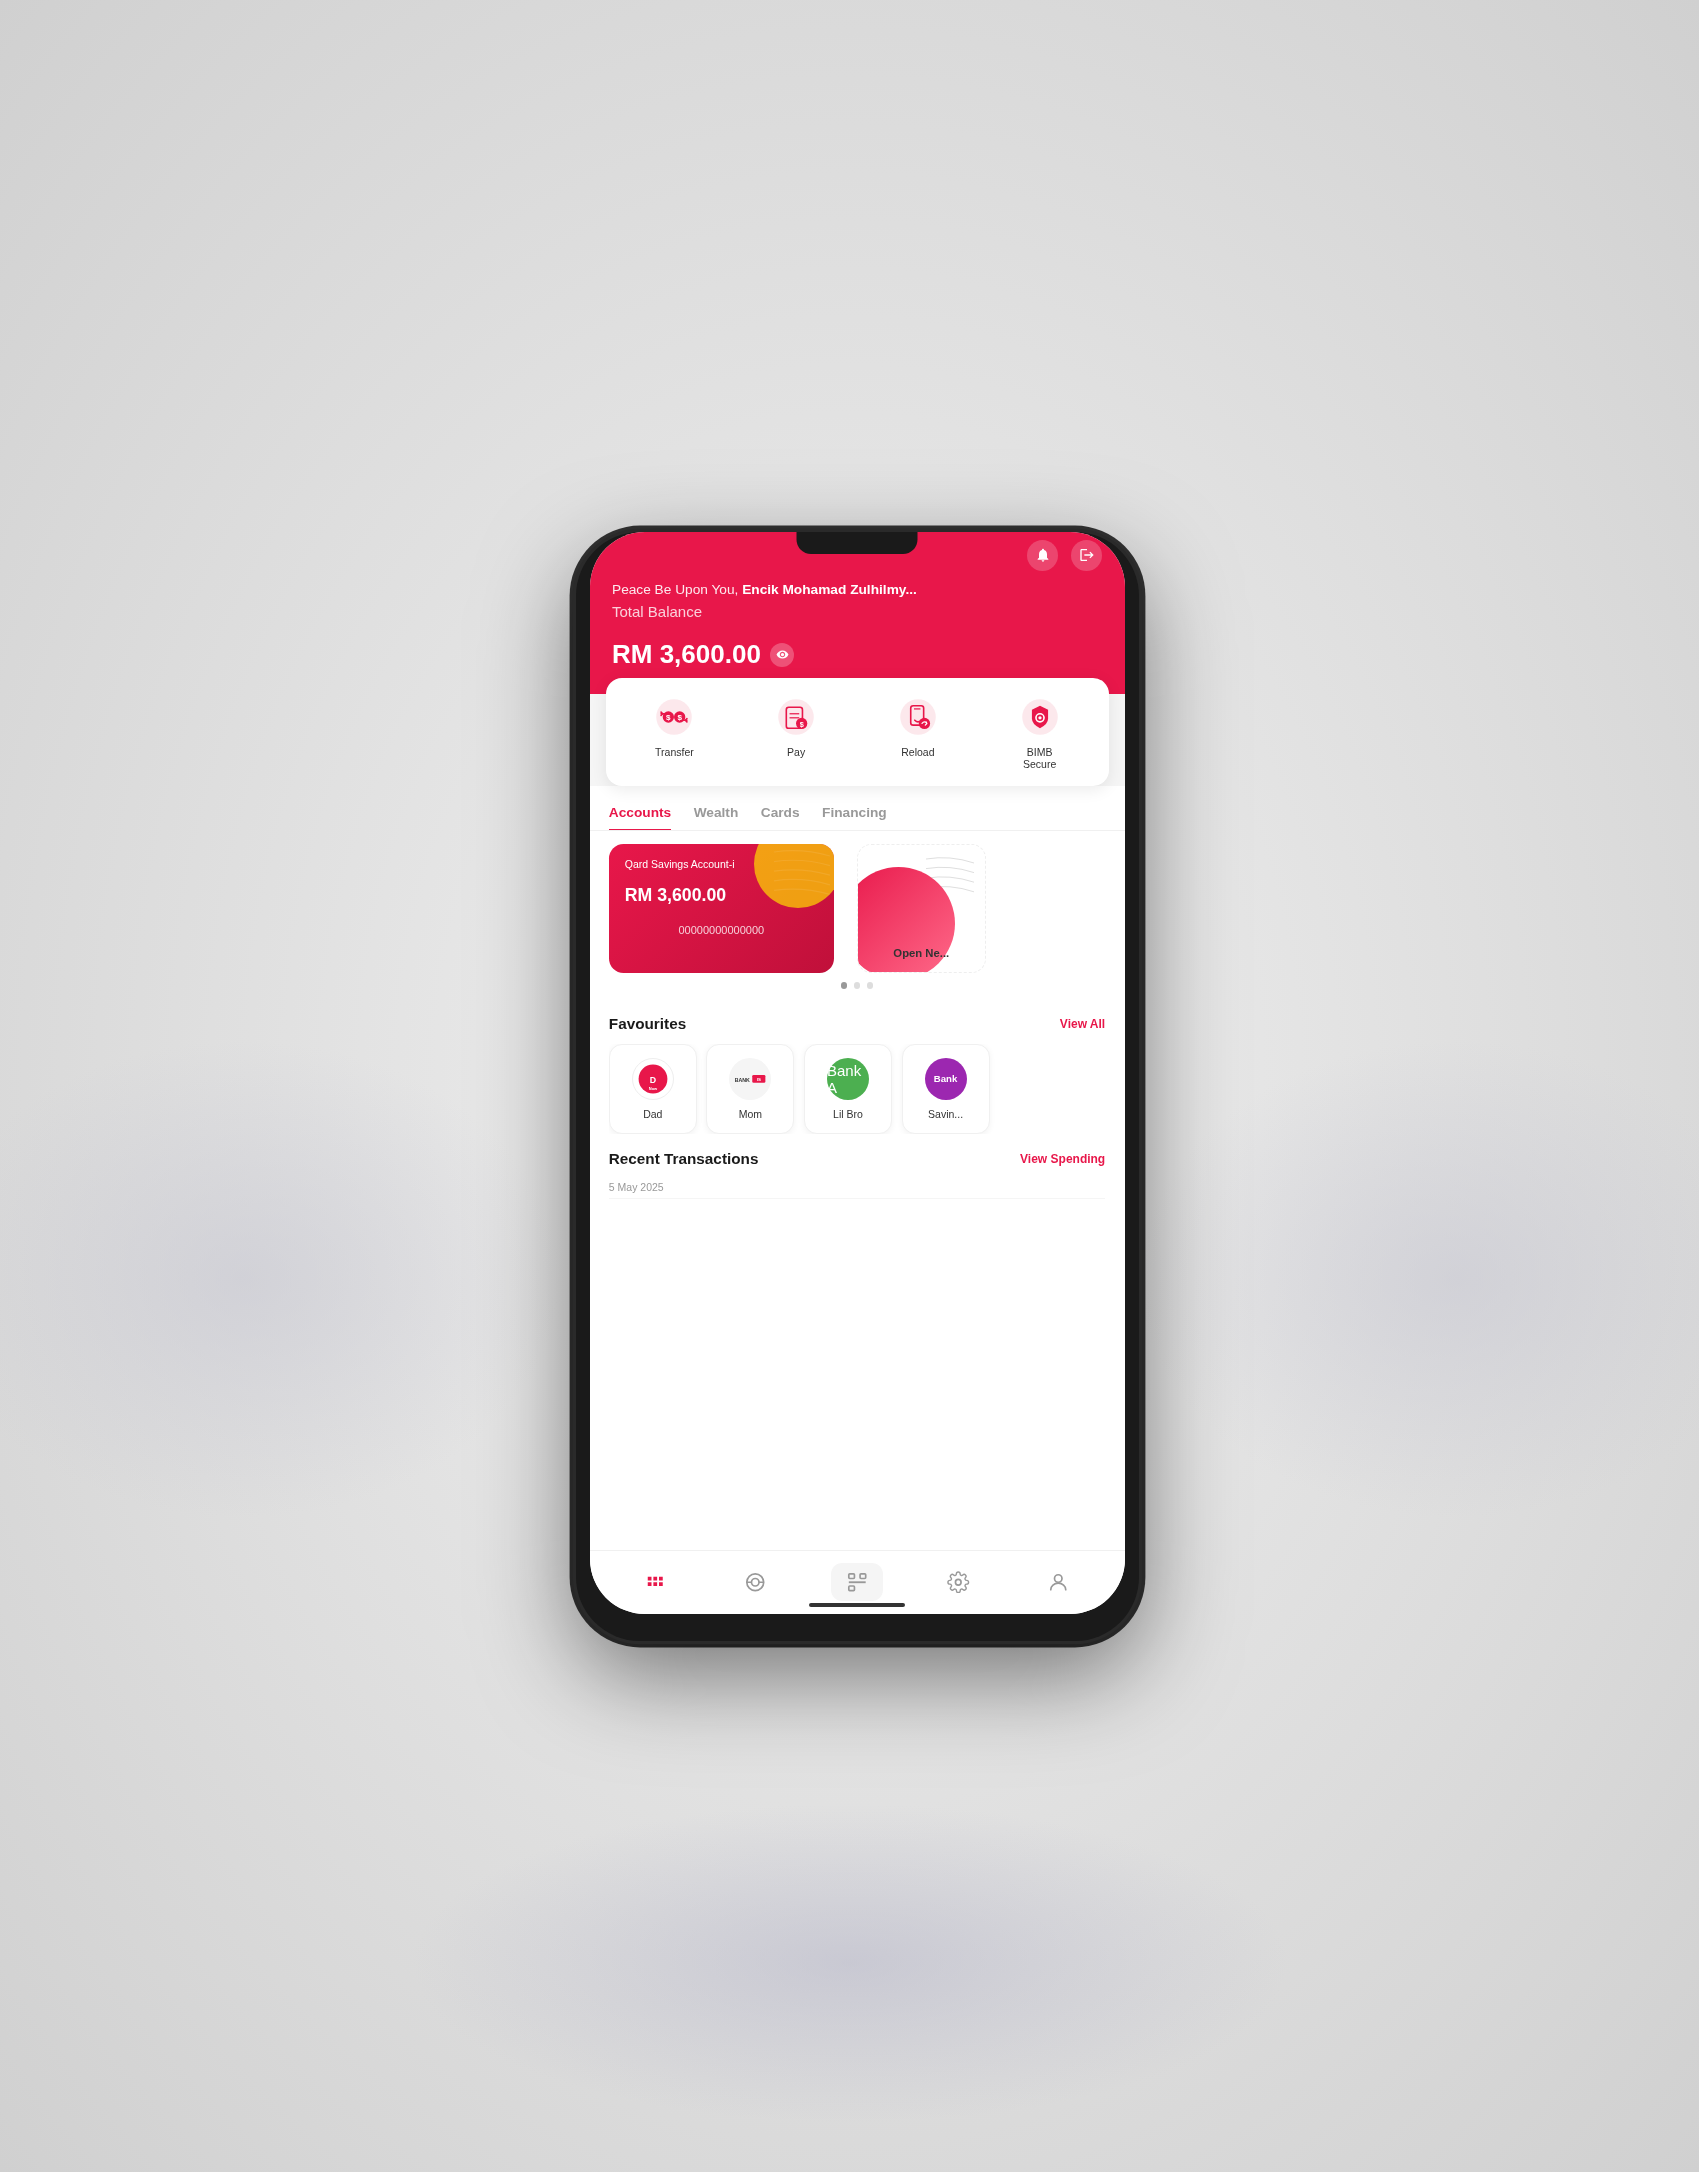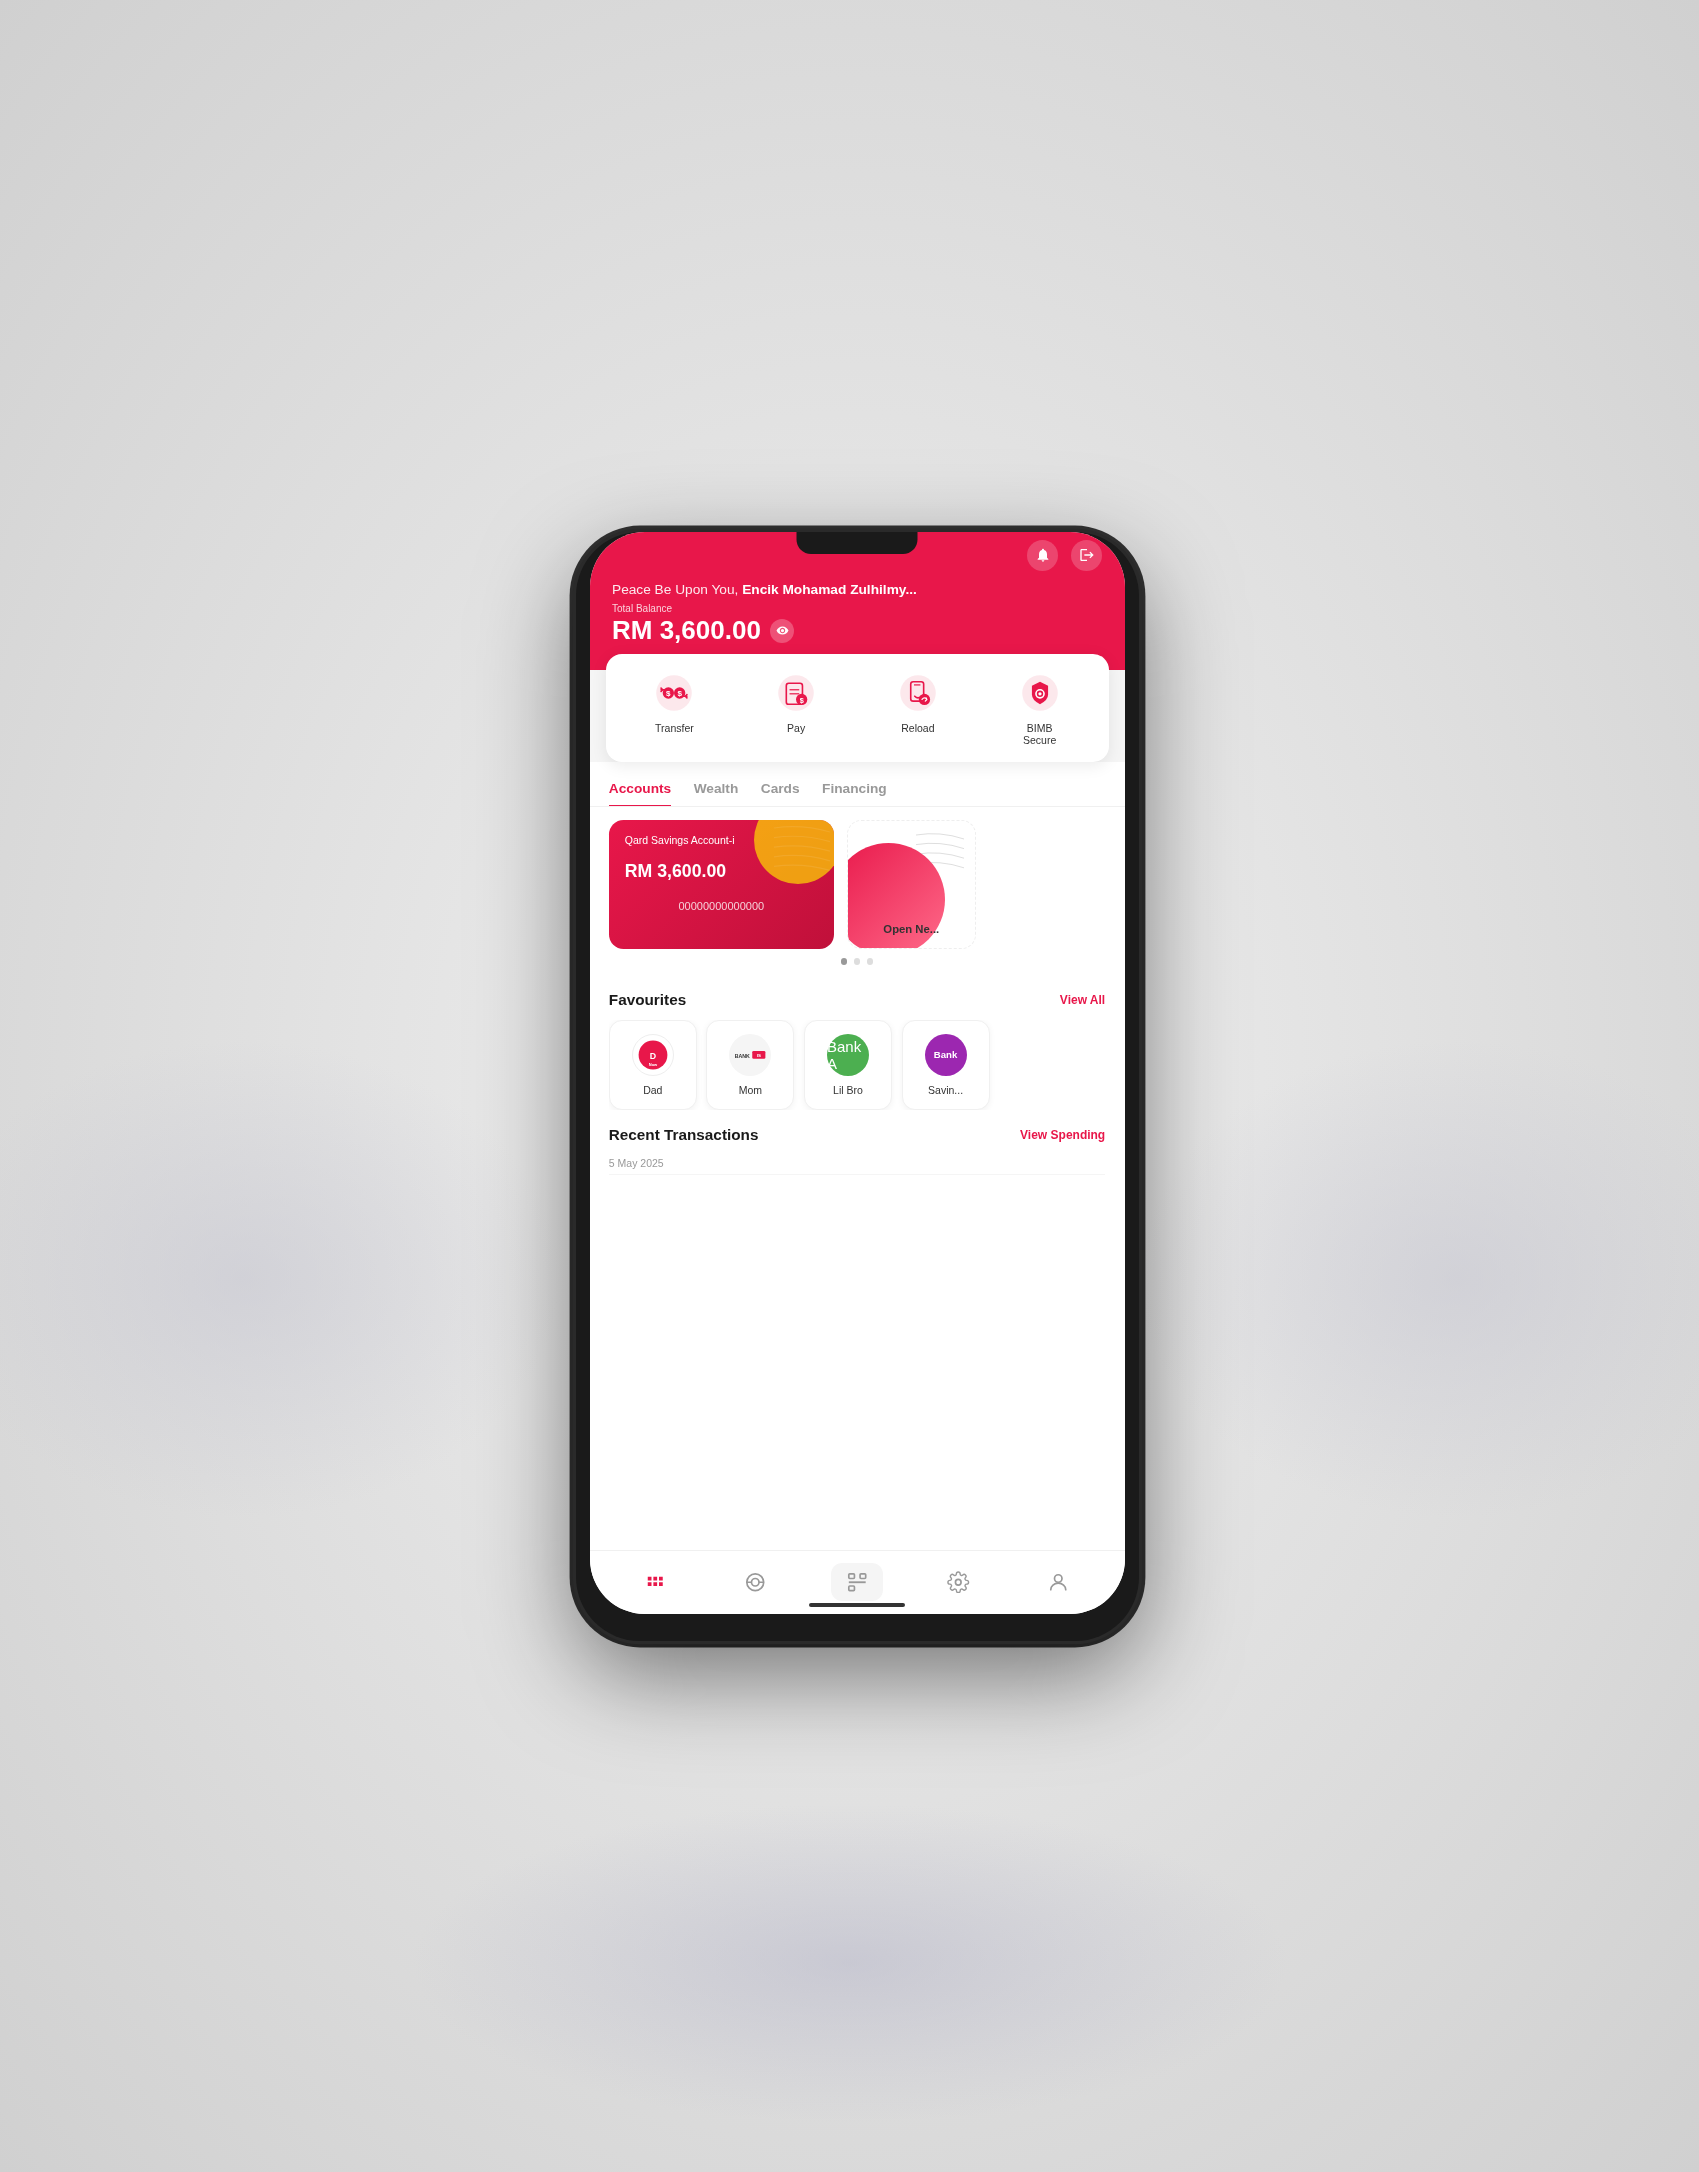--- a/index.html
+++ b/index.html
@@ -122,22 +122,22 @@
       font-size: 13.7px;
       margin-bottom: 6.4px;
     }
     .greeting-text strong {
       color: white;
       font-weight: 700;
     }
 
     .balance-label {
       color: rgba(255,255,255,0.8);
-      font-size: 10px;
-      margin-bottom: 1px;
+      font-size: 15px;
+      margin-bottom: 19px;
     }
 
     .balance-amount {
       color: white;
       font-size: 26px;
       font-weight: 700;
       display: flex;
       align-items: center;
       gap: 9.6px;
     }
@@ -226,21 +226,21 @@
       border-bottom: 2.4px solid #e8174a;
     }
 
     
     .account-cards-section {
       padding: 13px 0 8px;
     }
 
     .cards-scroll {
       display: flex;
-      gap: 13px;
+      gap: 23px;
       padding: 0 19.3px;
       overflow-x: auto;
     }
 
     .account-card {
       min-width: 225px;
       height: 129px;
       background: linear-gradient(135deg, #e8174a 0%, #c0103a 100%);
       border-radius: 14.5px;
       padding: 14.5px 16px;

